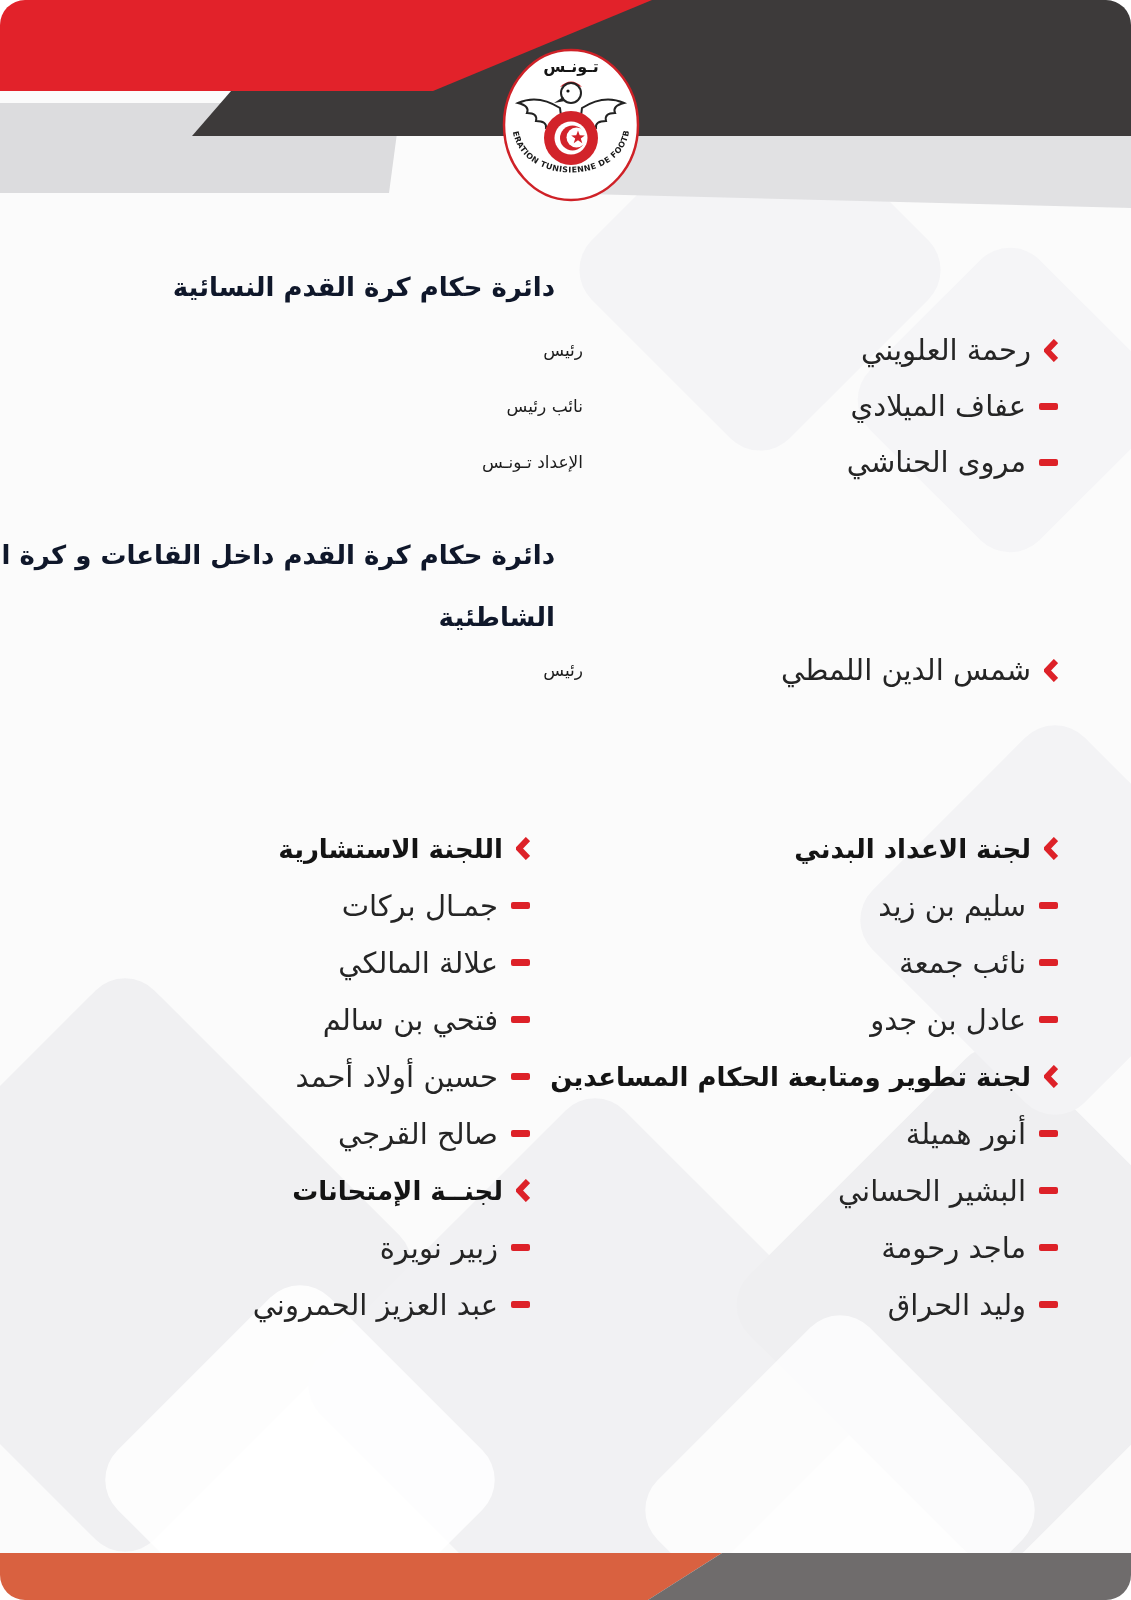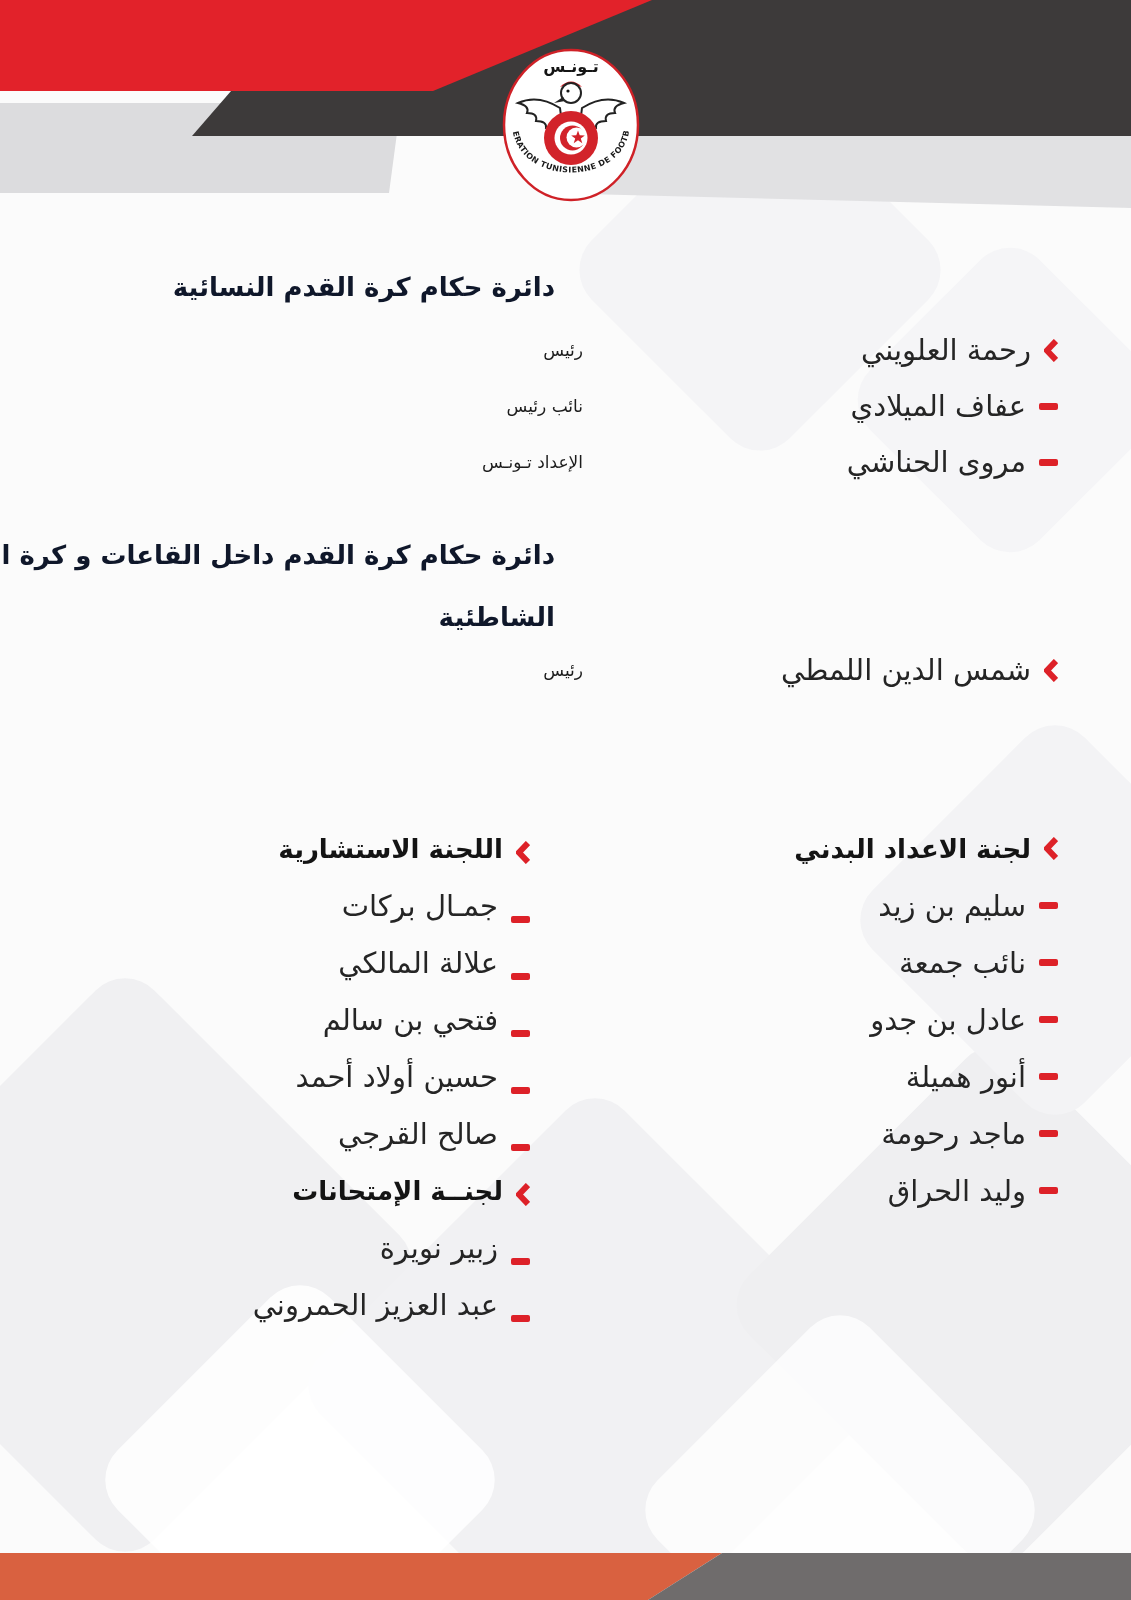--- a/index.html
+++ b/index.html
@@ -1,17 +1,17 @@
 <!DOCTYPE html>
 <html lang="ar"><head>
 <meta charset="utf-8">
 <style>
   html,body{margin:0;padding:0;background:#ffffff;}
   .page{position:relative;width:1131px;height:1600px;margin:0 auto;overflow:hidden;
-        background:#fbfbfb;font-family:"DejaVu Sans",sans-serif;}
+        background:#fbfbfb;font-family:"DejaVu Sans",sans-serif;border-radius:25px;}
   
   .wm{position:absolute;border-radius:42px;transform:rotate(45deg);z-index:0;}
   
   .shape{position:absolute;inset:0;z-index:1;}
   .band-light-left {background:#dcdcde;clip-path:polygon(0 103px,401px 103px,389px 193px,0 193px);}
   .band-dark      {background:#3d3a3a;clip-path:polygon(310px 0,1131px 0,1131px 136px,192px 136px);}
   .band-light-right{background:#e1e1e3;clip-path:polygon(598px 136px,1131px 136px,1131px 208px,545px 193px);}
   .band-red       {background:#e2222a;clip-path:polygon(0 0,652px 0,433px 91px,0 91px);}
   .band-footer-orange{background:#d96140;clip-path:polygon(0 1553px,722px 1553px,648px 1600px,0 1600px);}
   .band-footer-gray {background:#6f6c6c;clip-path:polygon(722px 1553px,1131px 1553px,1131px 1600px,648px 1600px);}
@@ -19,21 +19,21 @@
   .logo{position:absolute;left:500px;top:46px;z-index:2;}
   
   .sec{position:absolute;left:0;right:0;z-index:3;}
   .sec-title{position:absolute;right:576px;top:0;margin:0;font-size:26px;font-weight:bold;
              color:#0f172a;white-space:nowrap;direction:rtl;}
   .rows{position:absolute;left:0;right:0;}
   .row{position:relative;}
   .h56{height:56px;} .h57{height:57px;}
   .name-cell{position:absolute;right:73px;top:50%;transform:translateY(-50%);
              display:flex;direction:rtl;align-items:center;gap:13px;}
-  .col-left .name-cell{right:601px;align-items:flex-end;}
+  .col-left .name-cell{right:601px;}
   .member-name{font-size:29px;color:#252525;white-space:nowrap;direction:rtl;}
   .committee-title{font-size:26px;font-weight:bold;color:#141414;white-space:nowrap;direction:rtl;}
   .role{position:absolute;right:548px;top:50%;transform:translateY(-50%);
         font-size:17px;color:#1c1c1c;white-space:nowrap;direction:rtl;}
   .dash-marker{width:19px;height:7px;background:#dd2128;border-radius:2px;flex:0 0 auto;}
   .chevron-marker{display:flex;flex:0 0 auto;}
 </style>
 </head>
 <body>
 
@@ -156,27 +156,43 @@
           </div>
         </div>
         <div class="row h57">
           <div class="name-cell">
             <span class="dash-marker"></span>
             <span class="member-name">عادل بن جدو</span>
           </div>
         </div>
         <div class="row h57">
           <div class="name-cell">
+            <span class="chevron-marker">
+              <svg width="14" height="23" viewBox="0 0 14 23">
+                <path d="M12 2 L3 11.5 L12 21" stroke="#dd2128" stroke-width="6" fill="none"></path>
+              </svg>
+            </span>
+            <span class="committee-title">لجنة تطوير ومتابعة الحكام المساعدين</span>
+          </div>
+        </div>
+        <div class="row h57">
+          <div class="name-cell">
             <span class="dash-marker"></span>
             <span class="member-name">أنور هميلة</span>
           </div>
         </div>
         <div class="row h57">
           <div class="name-cell">
             <span class="dash-marker"></span>
+            <span class="member-name">البشير الحساني</span>
+          </div>
+        </div>
+        <div class="row h57">
+          <div class="name-cell">
+            <span class="dash-marker"></span>
             <span class="member-name">ماجد رحومة</span>
           </div>
         </div>
         <div class="row h57">
           <div class="name-cell">
             <span class="dash-marker"></span>
             <span class="member-name">وليد الحراق</span>
           </div>
         </div>
       </div>

